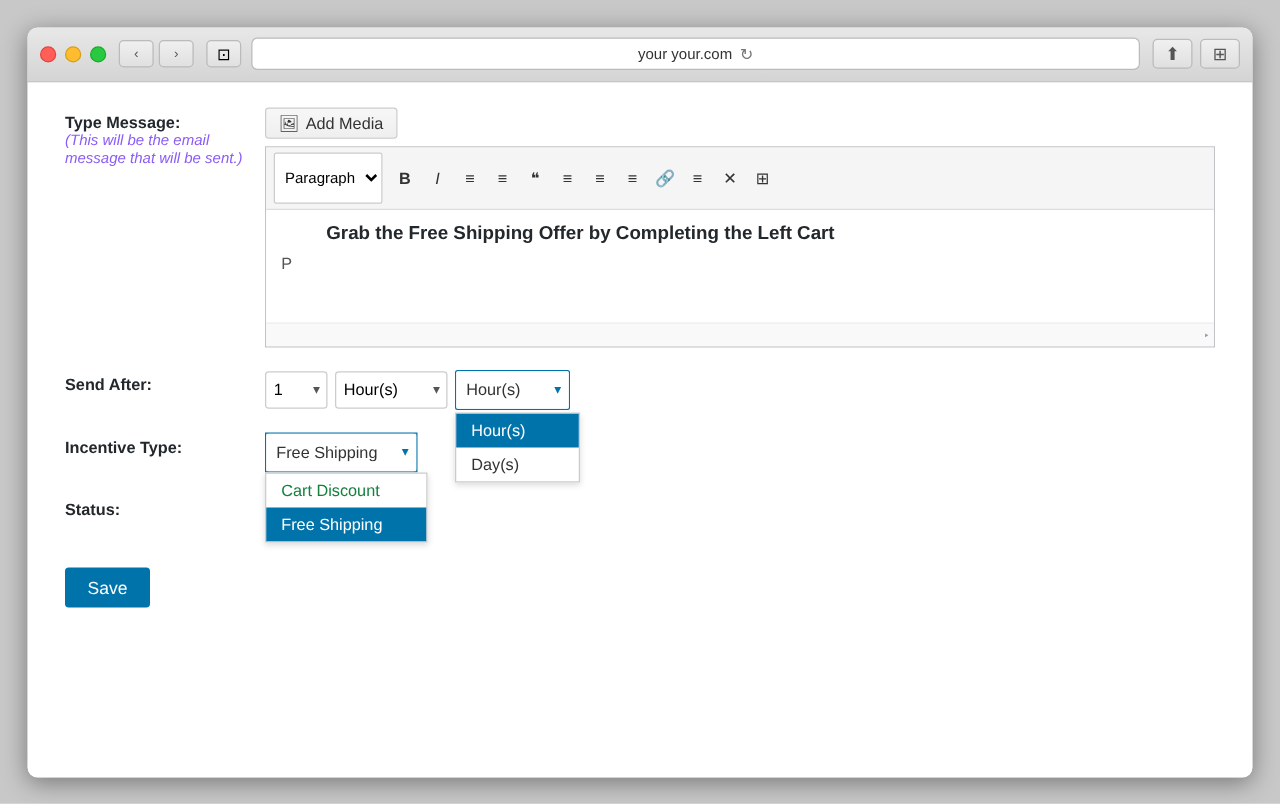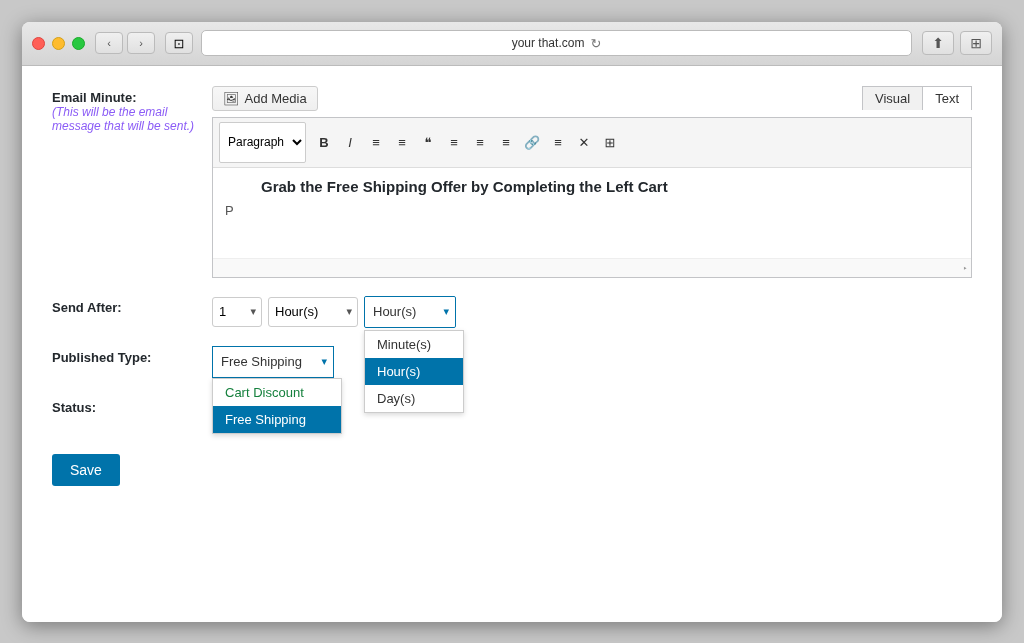--- a/index.html
+++ b/index.html
@@ -420,52 +420,44 @@
       <div class="tl tl-green"></div>
     </div>
     <div class="nav-buttons">
       <div class="nav-btn">‹</div>
       <div class="nav-btn">›</div>
     </div>
     <div class="window-btn">
       <span>⊡</span>
     </div>
     <div class="address-bar">
-      <span>your that.com</span>
+      <span>your your.com</span>
       <span class="reload-btn">↻</span>
     </div>
     <div class="action-btns">
       <div class="action-btn">⬆</div>
       <div class="action-btn">⊞</div>
     </div>
   </div>
 
   <div class="browser-content">
 
     
     <div class="form-row">
       <div class="form-label">
-        <span>Email Minute:</span>
+        <span>Type Message:</span>
         <span class="form-label-sub">(This will be the email message that will be sent.)</span>
       </div>
       <div class="form-control">
 
         <div class="editor-topbar">
           <button class="add-media-btn">
             <span>🖼</span>
             <span>Add Media</span>
           </button>
-          <div class="view-tabs">
-            <div class="view-tab">
-              <span>Visual</span>
-            </div>
-            <div class="view-tab active">
-              <span>Text</span>
-            </div>
-          </div>
         </div>
 
         <div class="editor-area">
           <div class="toolbar-row">
             <select class="toolbar-select">
               <option>Paragraph</option>
             </select>
             <button class="toolbar-btn">
                 <b>B</b>
               </button>
@@ -514,32 +506,31 @@
             </select>
           </div>
 
           <div class="hours-dropdown-wrapper">
             <div class="unit-select-blue-wrapper">
               <select class="unit-select-blue">
                 <option>Hour(s)</option>
               </select>
             </div>
             <div class="hours-dropdown">
-              <div class="dd-item">Minute(s)</div>
               <div class="dd-item selected">Hour(s)</div>
               <div class="dd-item">Day(s)</div>
             </div>
           </div>
         </div>
       </div>
     </div>
 
     
     <div class="form-row">
-      <div class="form-label">Published Type:</div>
+      <div class="form-label">Incentive Type:</div>
       <div class="form-control incentive-controls">
         <div class="incentive-select-wrapper">
           <select class="incentive-select">
             <option>Free Shipping</option>
             <option>Cart Discount</option>
           </select>
         </div>
         <div class="incentive-dropdown">
           <div class="dd-item">Cart Discount</div>
           <div class="dd-item selected">Free Shipping</div>

